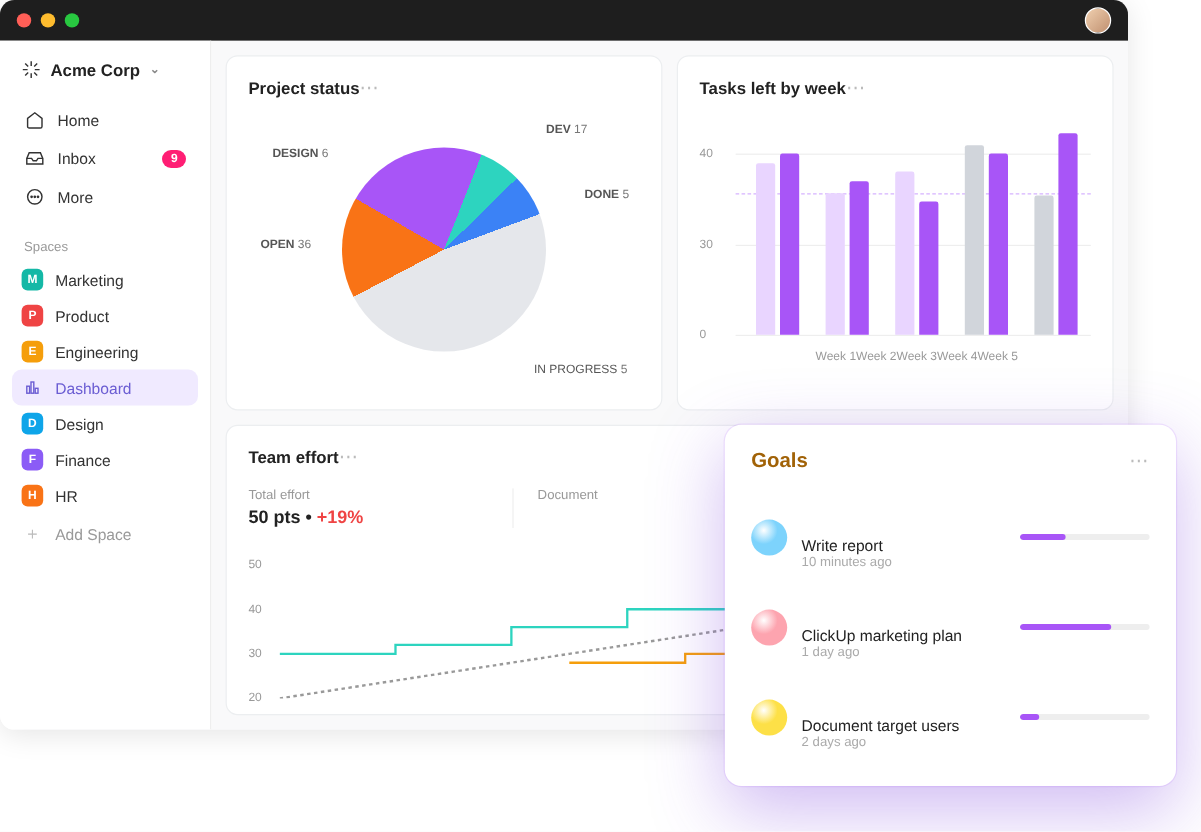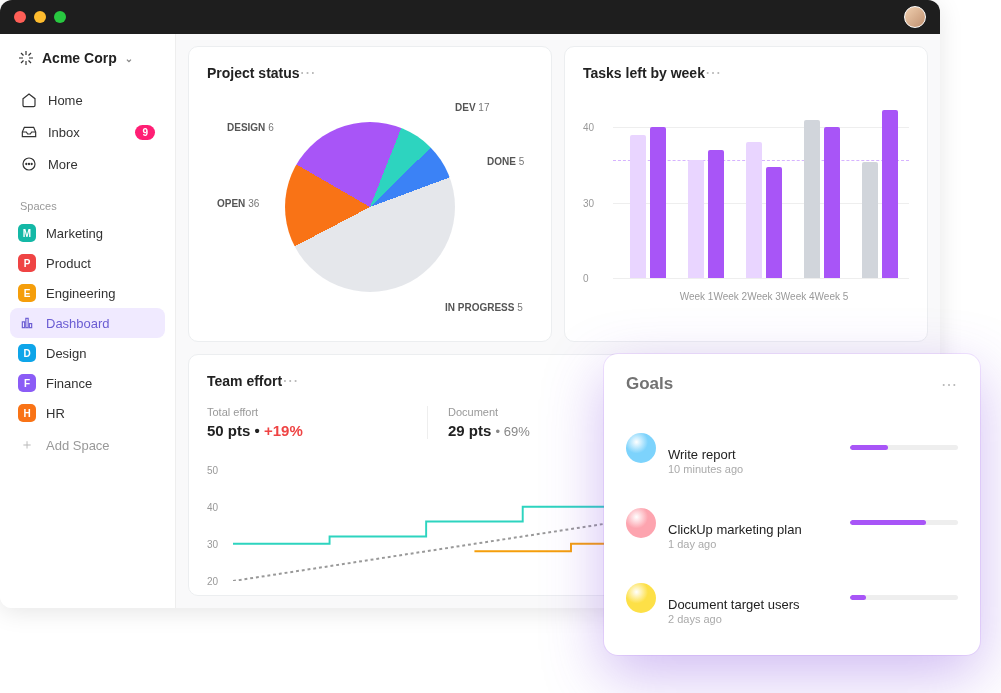--- a/index.html
+++ b/index.html
@@ -52,21 +52,21 @@
 .stat:not(:first-child) { border-left: 1px solid #eee; padding-left: 20px; }
 .stat-l { font-size: 11px; color: #999; margin-bottom: 4px; }
 .stat-v { font-size: 15px; font-weight: 600; color: #222; }
 .stat-v .delta { color: #ef4444; font-weight: 700; }
 .stat-v .dim { color: #888; font-weight: 400; font-size: 13px; }
 .linechart { position: relative; height: 130px; padding-left: 26px; }
 .linechart .ylab { font-size: 10px; color: #999; }
 .linechart svg { position: absolute; left: 26px; right: 0; top: 0; bottom: 0; width: calc(100% - 26px); height: 100%; }
 .goals-float { position: absolute; left: 604px; top: 354px; width: 376px; background: #fff; border-radius: 14px; padding: 20px 22px; box-shadow: 0 20px 60px rgba(120,60,220,0.35), 0 0 0 1px rgba(180,100,255,0.15); }
 .goals-h { display: flex; justify-content: space-between; align-items: center; margin-bottom: 16px; }
-.goals-title { font-size: 17px; font-weight: 700; color: #737373; }
+.goals-title { font-size: 17px; font-weight: 700; color: #a16207; }
 .goal-row { display: flex; align-items: center; gap: 12px; padding: 10px 0; }
 .gavatar { width: 30px; height: 30px; border-radius: 50%; flex-shrink: 0; }
 .ginfo { flex: 1; min-width: 0; margin-top: 27px; }
 .gname { font-size: 13px; font-weight: 500; color: #222; }
 .gtime { font-size: 11px; color: #aaa; margin-top: 1px; }
 .gprog { width: 108px; height: 5px; background: #eee; border-radius: 3px; overflow: hidden; flex-shrink: 0; }
 .gprog-fill { height: 100%; border-radius: 3px; }
 </style>
 </head>
 <body>
@@ -180,21 +180,21 @@
       <div class="card proj">
         <div class="card-h">
           <div class="card-title">Project status</div>
           <div class="card-more">⋯</div>
         </div>
         <div class="pie-wrap">
           <div class="pie" id="pie" style="background: conic-gradient(from -60deg, rgb(168, 85, 247) 0deg, rgb(168, 85, 247) 81.6deg, rgb(45, 212, 191) 81.6deg, rgb(45, 212, 191) 105.6deg, rgb(59, 130, 246) 105.6deg, rgb(59, 130, 246) 129.6deg, rgb(229, 231, 235) 129.6deg, rgb(229, 231, 235) 302.4deg, rgb(249, 115, 22) 302.4deg, rgb(249, 115, 22) 360deg);"></div>
           <div id="pie-labels">
               <div class="pie-label" style="left: 248px; top: 10px;"><span style="color:#555;font-weight:600">DEV</span> <span class="lv">17</span></div>
               <div class="pie-label" style="left: 280px; top: 64px;"><span style="color:#555;font-weight:600">DONE</span> <span class="lv">5</span></div>
-              <div class="pie-label" style="left: 238px; top: 210px;"><span style="color:#555;font-weight:700">IN PROGRESS</span> <span class="lv">5</span></div>
+              <div class="pie-label" style="left: 238px; top: 210px;"><span style="color:#555;font-weight:400">IN PROGRESS</span> <span class="lv">5</span></div>
               <div class="pie-label" style="left: 10px; top: 106px;"><span style="color:#555;font-weight:600">OPEN</span> <span class="lv">36</span></div>
               <div class="pie-label" style="left: 20px; top: 30px;"><span style="color:#555;font-weight:600">DESIGN</span> <span class="lv">6</span></div>
             </div>
         </div>
       </div>
 
       <div class="card tasks">
         <div class="card-h">
           <div class="card-title">Tasks left by week</div>
           <div class="card-more">⋯</div>
@@ -248,21 +248,20 @@
           <div class="card-title">Team effort</div>
           <div class="card-more">⋯</div>
         </div>
         <div class="team-stats" id="team-stats">
             <div class="stat">
               <div class="stat-l">Total effort</div>
               <div class="stat-v">50 pts • <span class="delta">+19%</span></div>
             </div>
             <div class="stat">
               <div class="stat-l">Document</div>
-              <div class="stat-v">29 pts <span class="dim">• 69%</span></div>
             </div>
             <div class="stat">
               <div class="stat-l">Completed</div>
               <div class="stat-v">24 pts <span class="dim">• 57%</span></div>
             </div>
           </div>
         <div class="linechart">
           <div id="line-yticks">
               <div class="ylab" style="top: 130px;">20</div>
               <div class="ylab" style="top: 92.8571px;">30</div>

